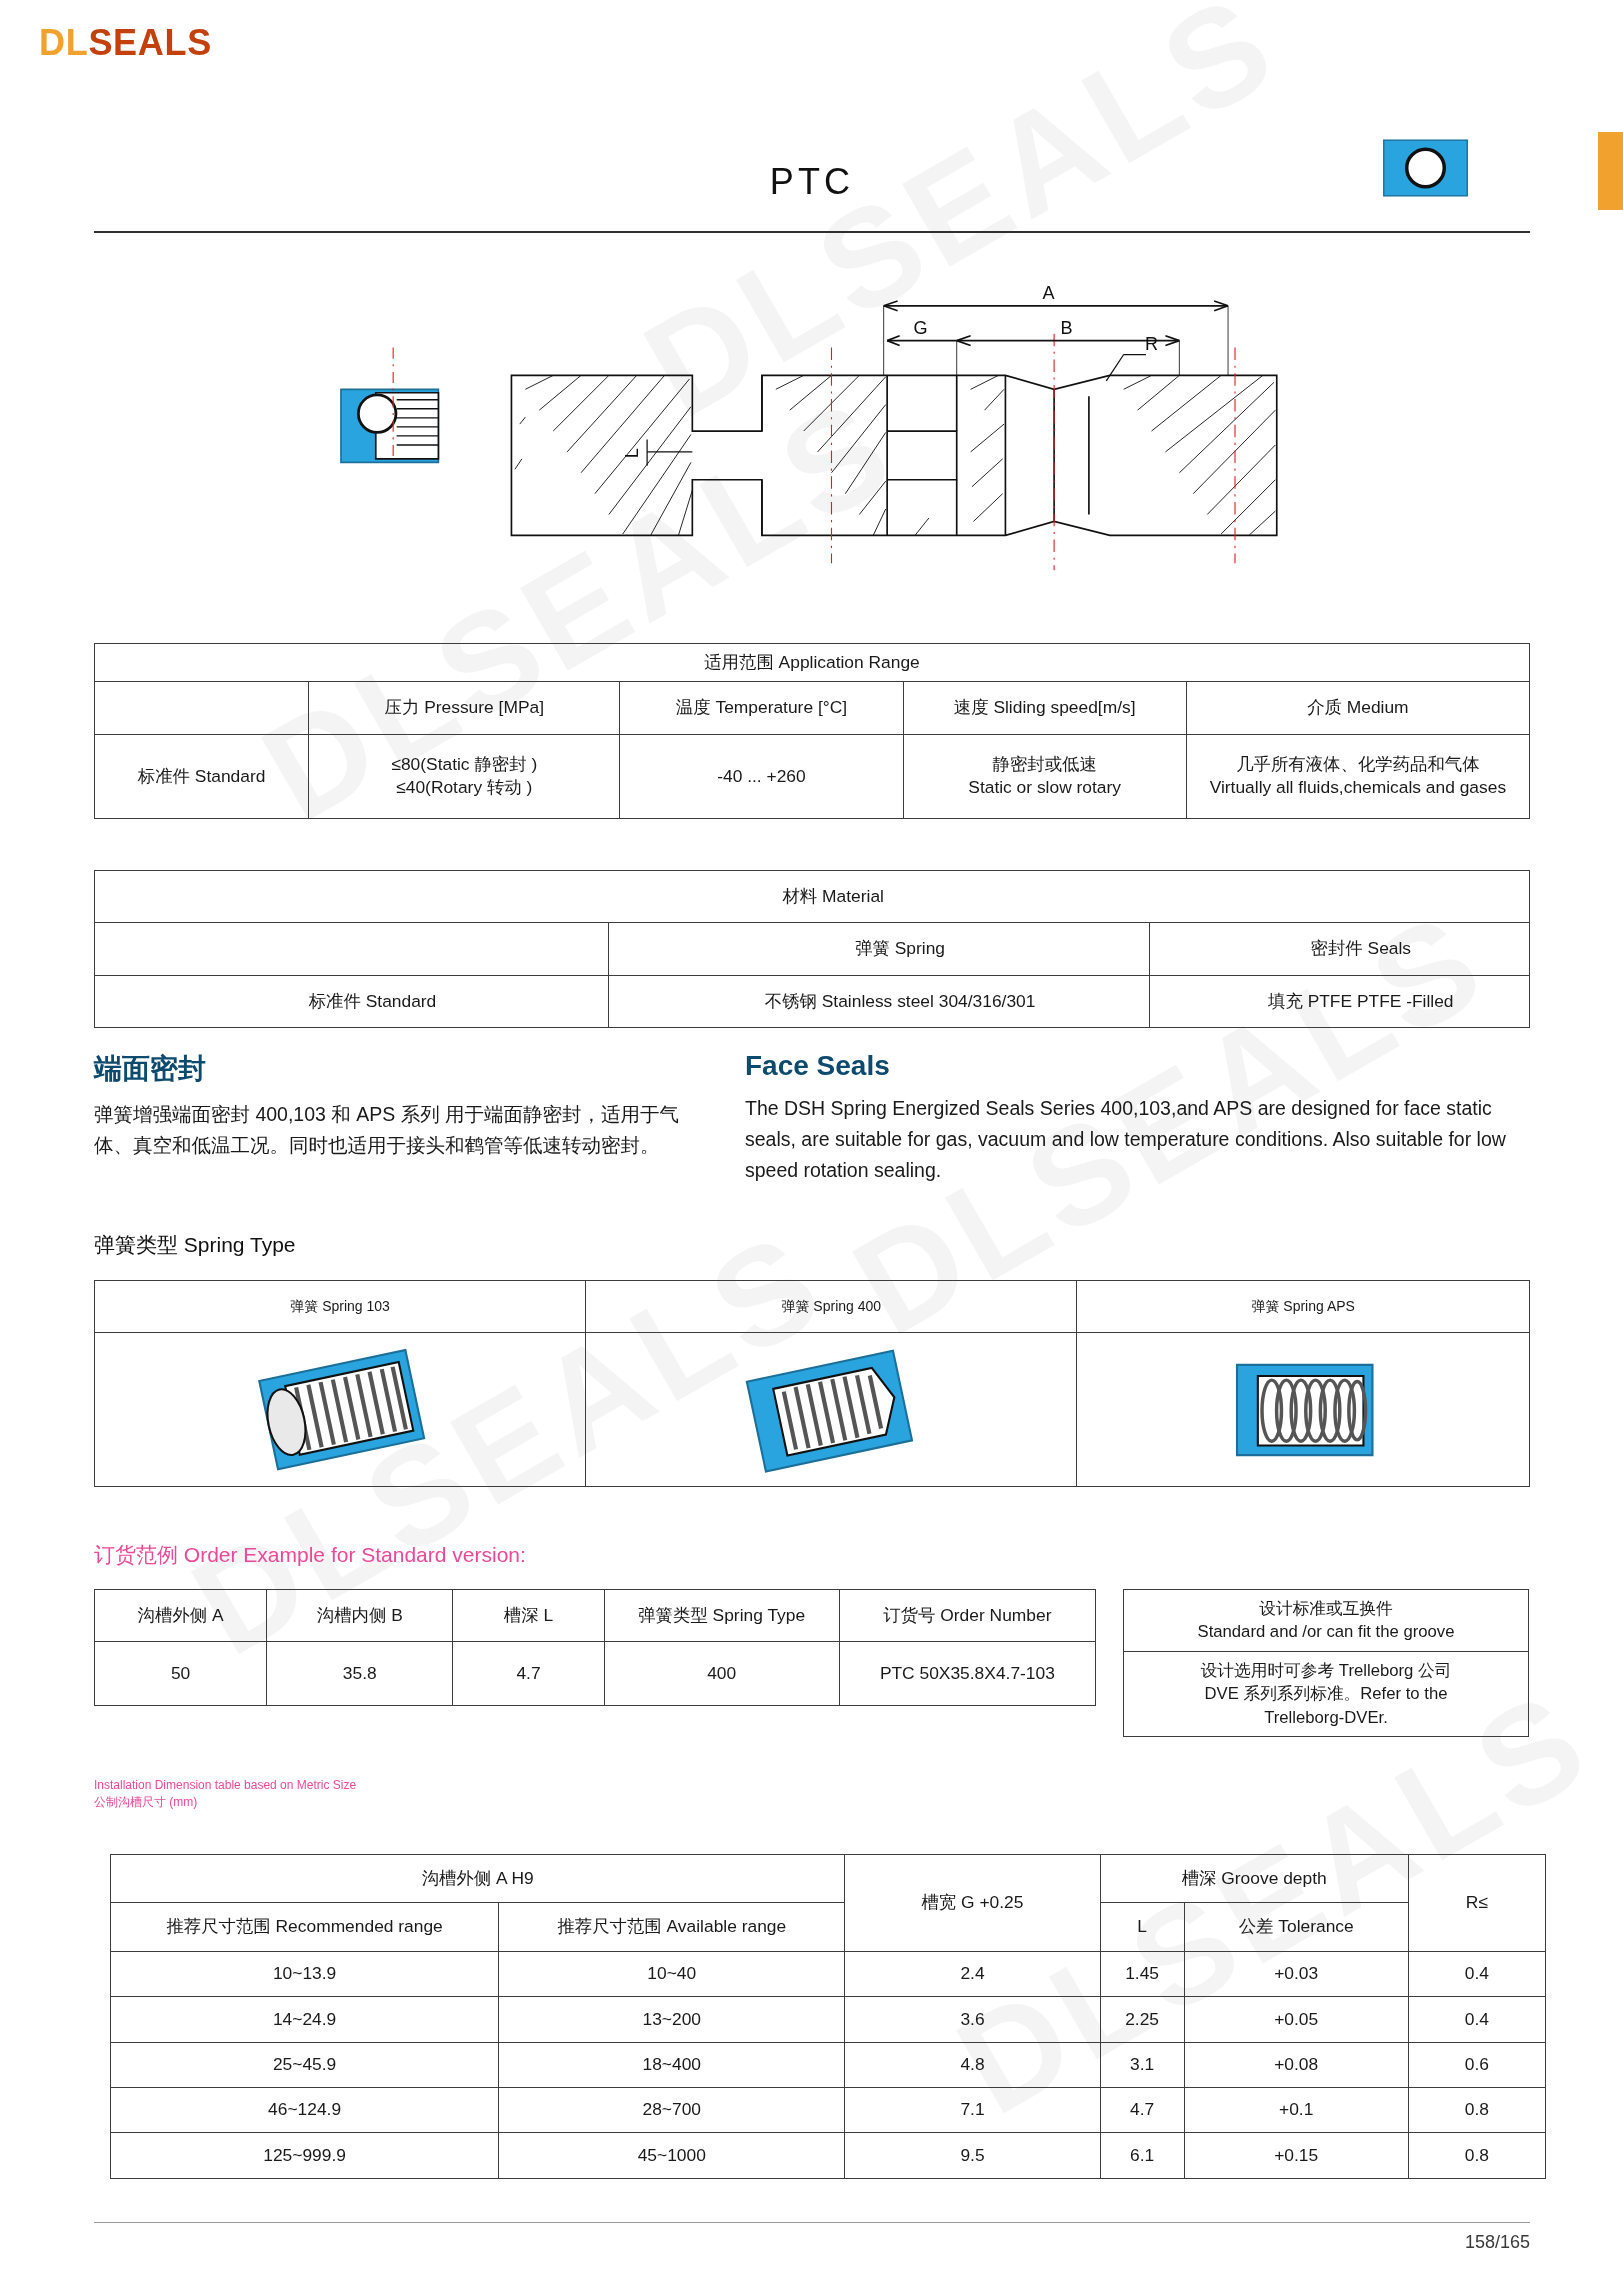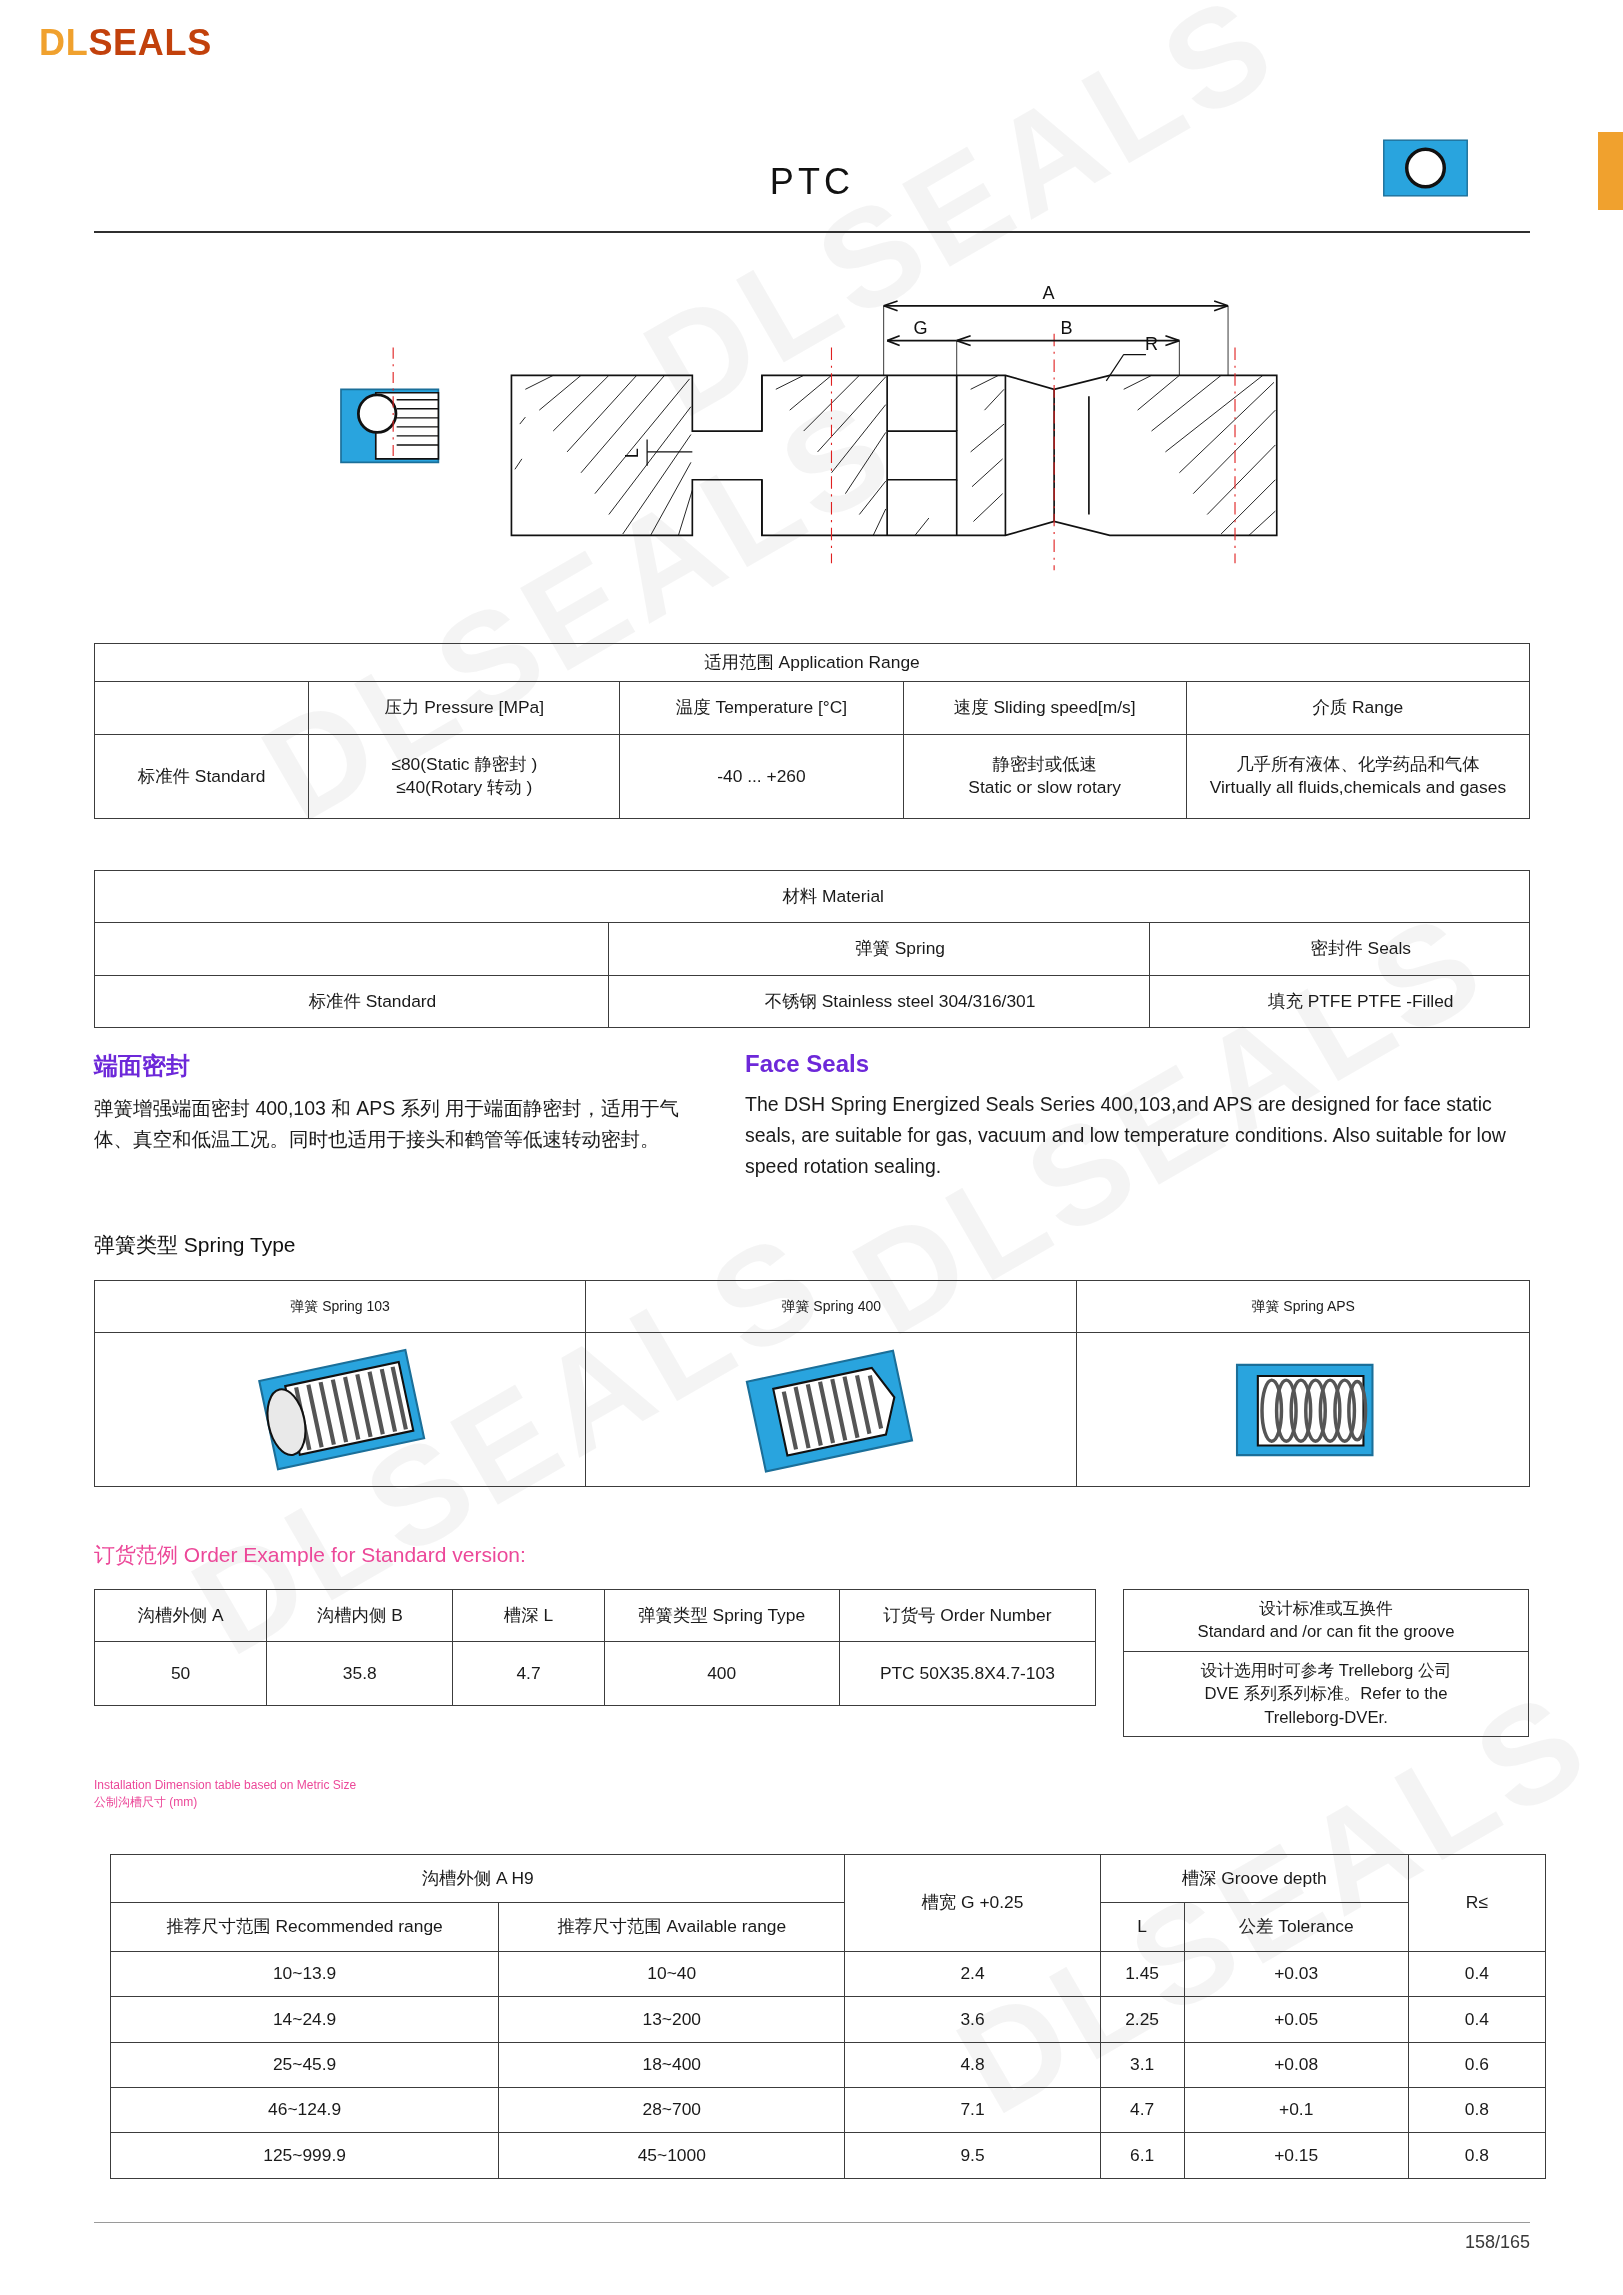--- a/index.html
+++ b/index.html
@@ -129,23 +129,23 @@
     position:absolute;
     left:94px; top:1050px;
     width:1436px;
     display:flex;
     gap:42px;
   }
   .desc-col{width:626px;}
   .desc-col.right{width:807px;}
   .desc h2{
     margin:0 0 11px 0;
-    font-size:24px;
+    font-size:28px;
     font-weight:bold;
-    color:#6d28d9;
+    color:#0c4a6e;
   }
   .desc p{
     margin:0;
     font-size:19.5px;
     line-height:1.58;
     color:#1a1a1a;
   }
 
   .spring-type-label{
     position:absolute;
@@ -326,21 +326,21 @@
       <table>
         <tbody>
             <tr>
           <td colspan="5">适用范围 Application Range</td>
         </tr>
         <tr class="row-head">
           <td style="width:202px"></td>
           <td style="width:299px">压力 Pressure [MPa]</td>
           <td style="width:271px">温度 Temperature  [°C]</td>
           <td style="width:271px">速度 Sliding speed[m/s]</td>
-          <td>介质 Range</td>
+          <td>介质 Medium</td>
         </tr>
         <tr class="row-data">
           <td>标准件 Standard</td>
           <td>
             <div>≤80(Static 静密封 )</div>
             <div>≤40(Rotary 转动 )</div>
           </td>
           <td>-40 ... +260</td>
           <td>
             <div>静密封或低速</div>

